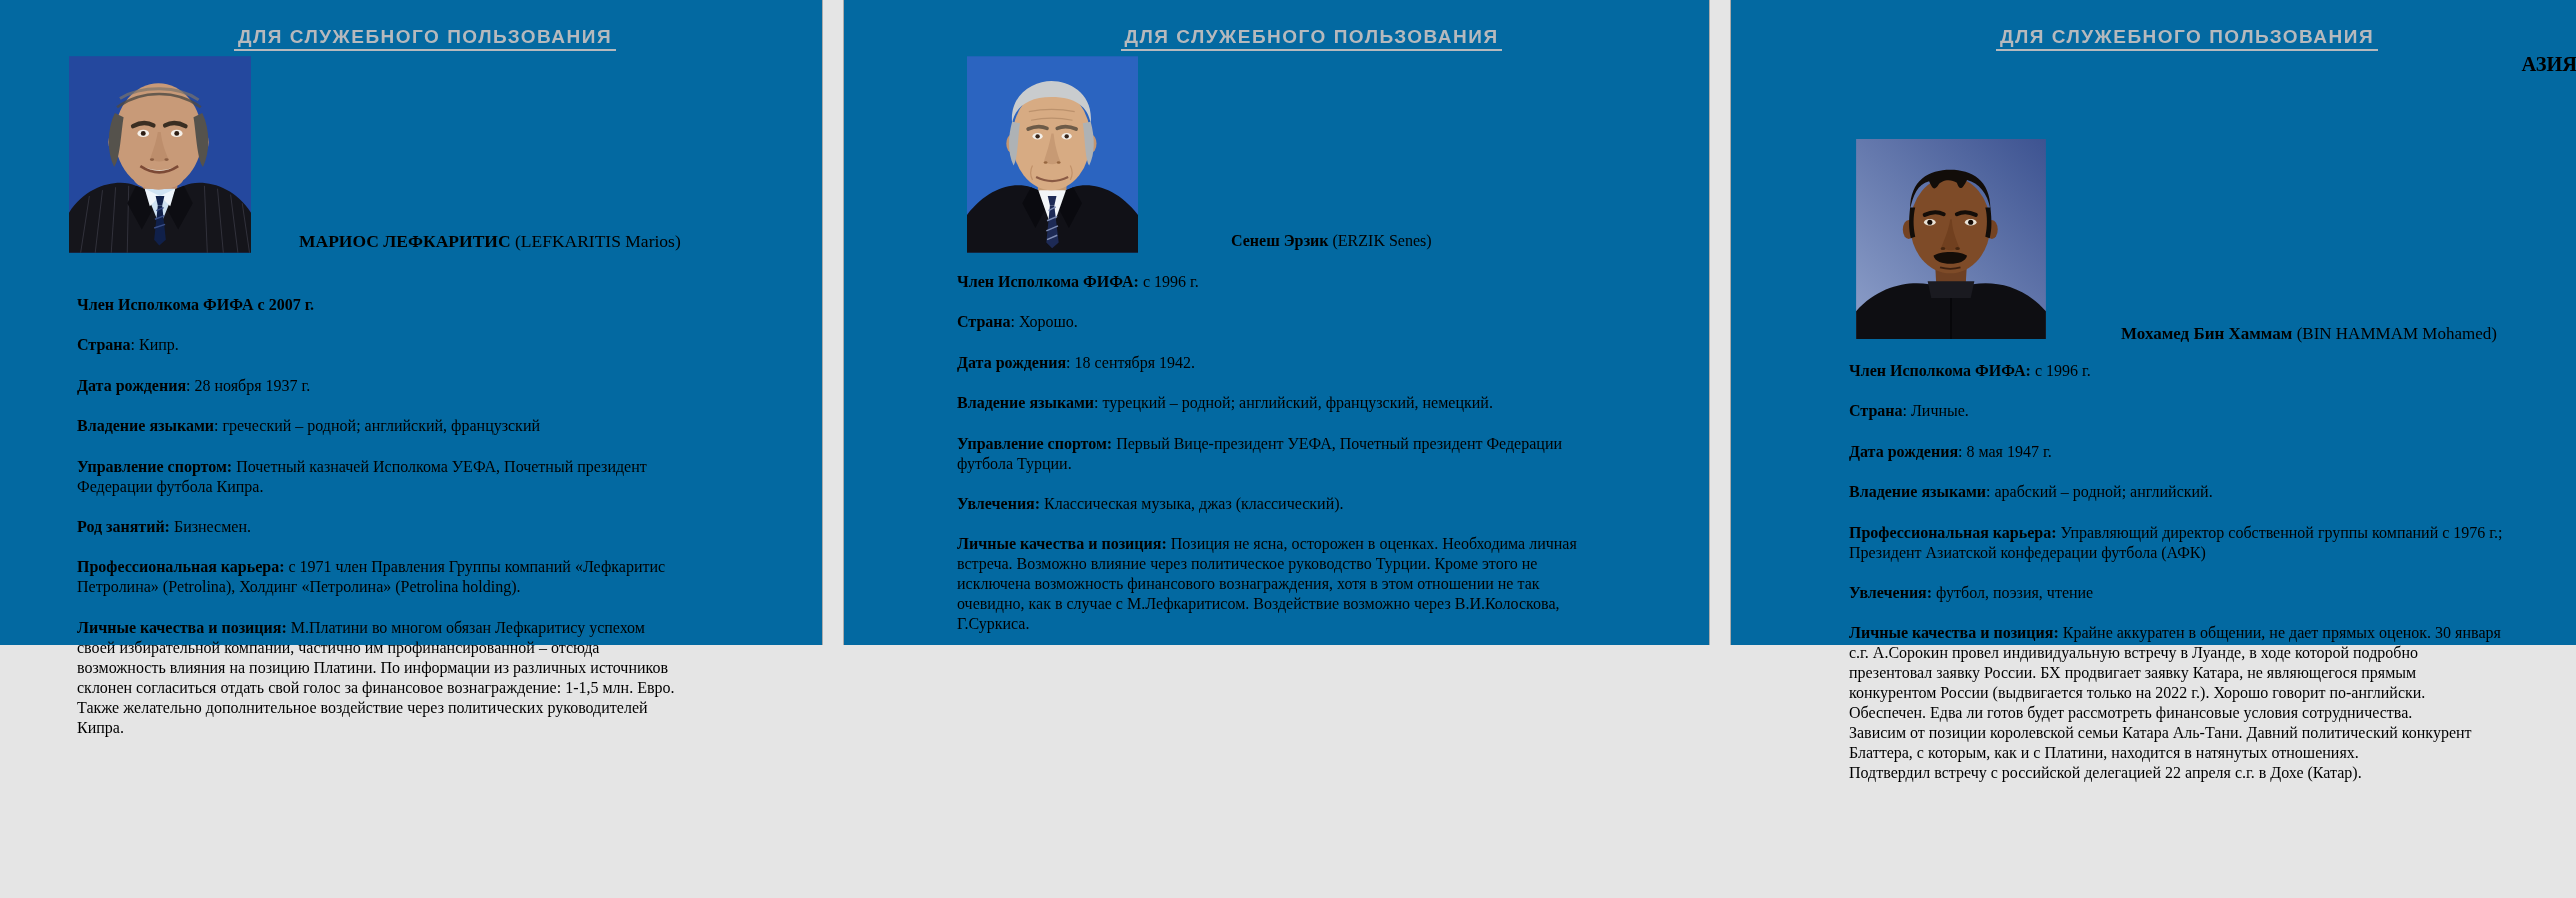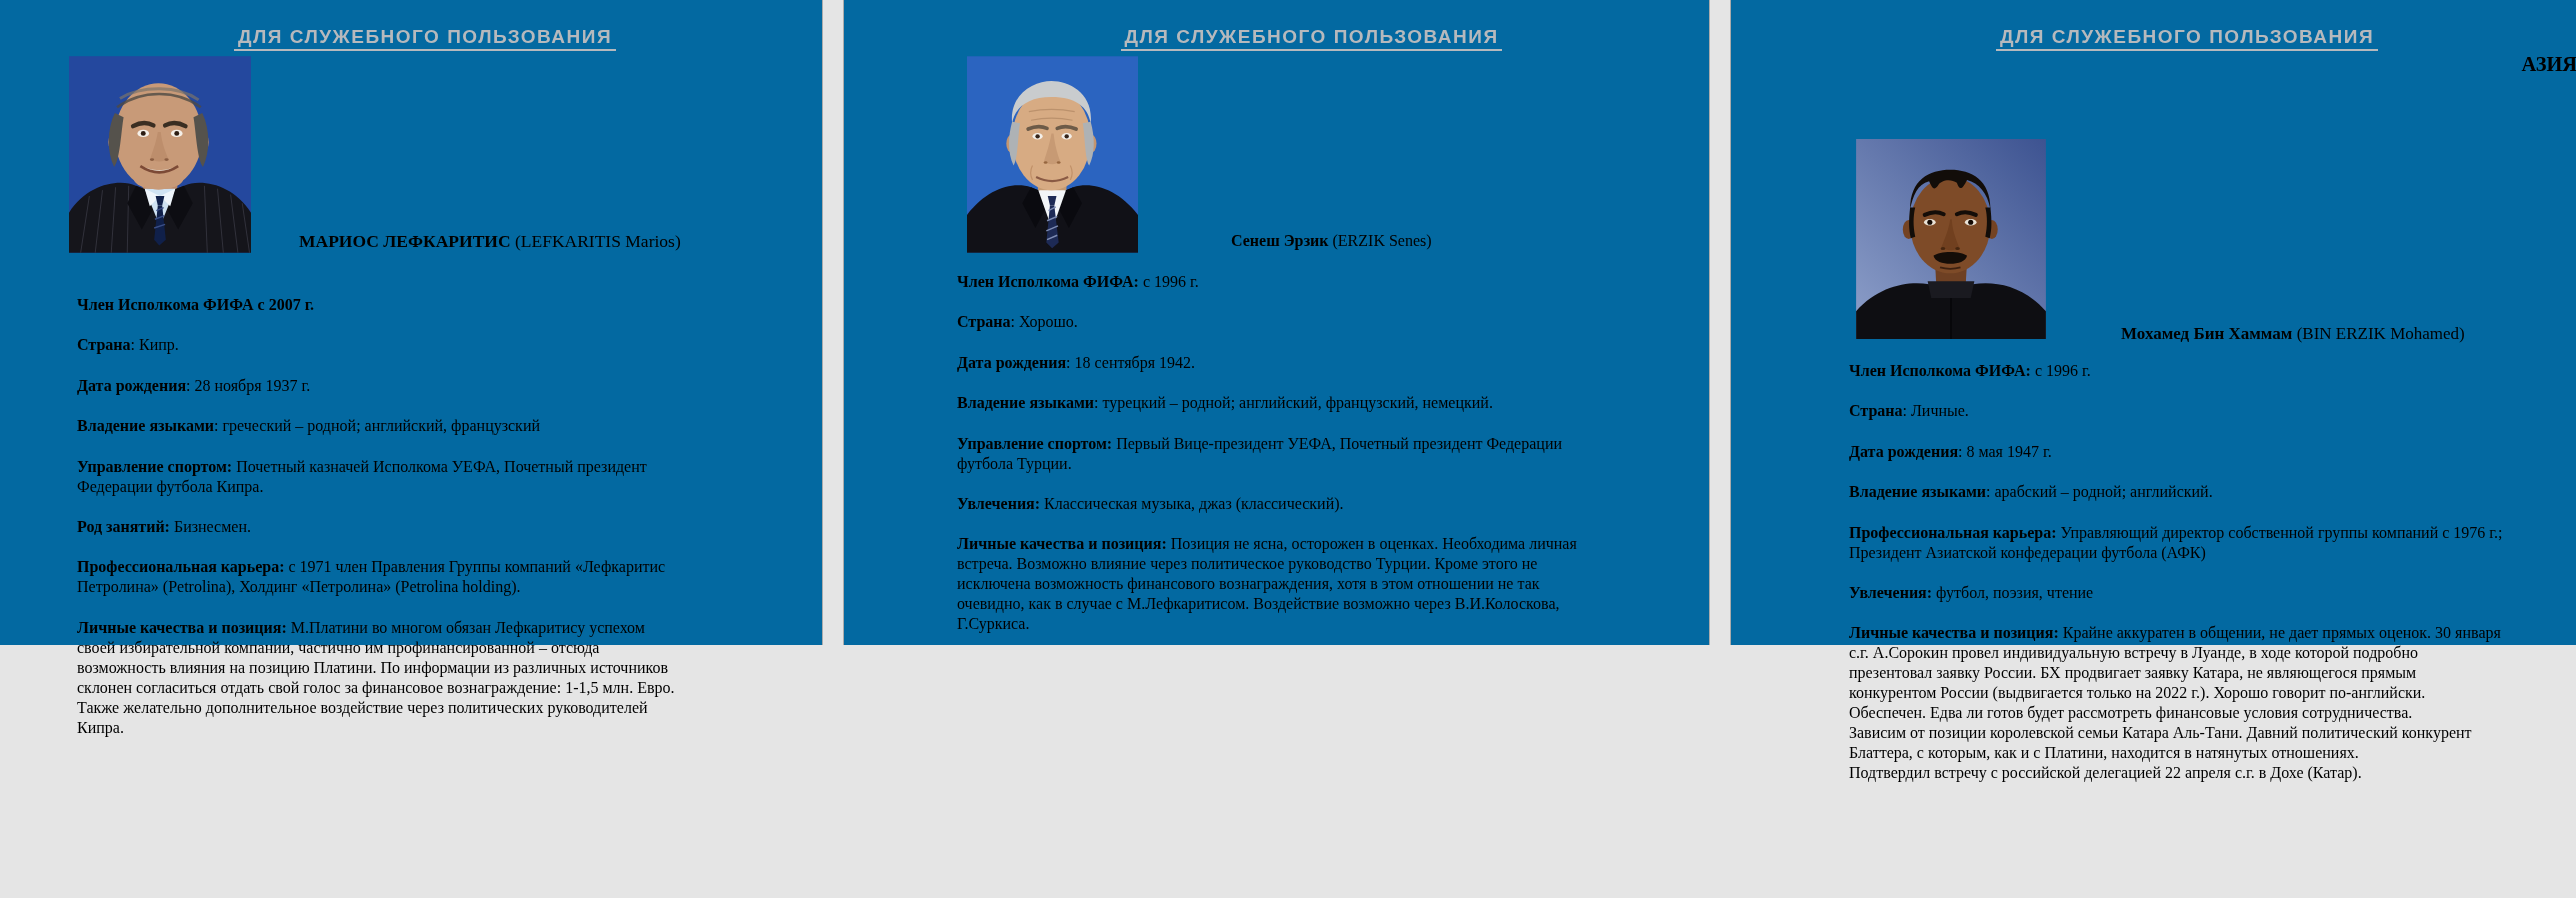--- a/index.html
+++ b/index.html
@@ -209,21 +209,21 @@
       <ellipse cx="157" cy="114" rx="8" ry="4.5" fill="#e9e2d6"></ellipse>
       <circle cx="157" cy="114" r="3.5" fill="#140a04"></circle>
       <path d="M129,110 C126,128 120,140 117,148 C124,154 136,154 141,148 C138,140 132,128 131,110 Z" fill="#71401f"></path>
       <ellipse cx="119" cy="150" rx="3.2" ry="2.2" fill="#46260f"></ellipse>
       <ellipse cx="139" cy="150" rx="3.2" ry="2.2" fill="#46260f"></ellipse>
       <path d="M106,160 C114,153 144,153 152,160 C150,168 140,171 129,171 C118,171 108,168 106,160 Z" fill="#140d08"></path>
       <path d="M115,176 Q129,180 143,176" stroke="#3c2010" stroke-width="2.5" fill="none"></path>
     </svg>
 
     <div class="member-name">
-      <b>Мохамед Бин Хаммам</b><span> (BIN ERZIK Mohamed)</span>
+      <b>Мохамед Бин Хаммам</b><span> (BIN HAMMAM Mohamed)</span>
     </div>
 
     <div class="bodytext">
 
         <p class="para"><b>Член Исполкома ФИФА:</b><span> с 1996 г.</span></p>
 
         <p class="para"><b>Страна</b><span>: Личные.</span></p>
 
         <p class="para"><b>Дата рождения</b><span>: 8 мая 1947 г.</span></p>
 

